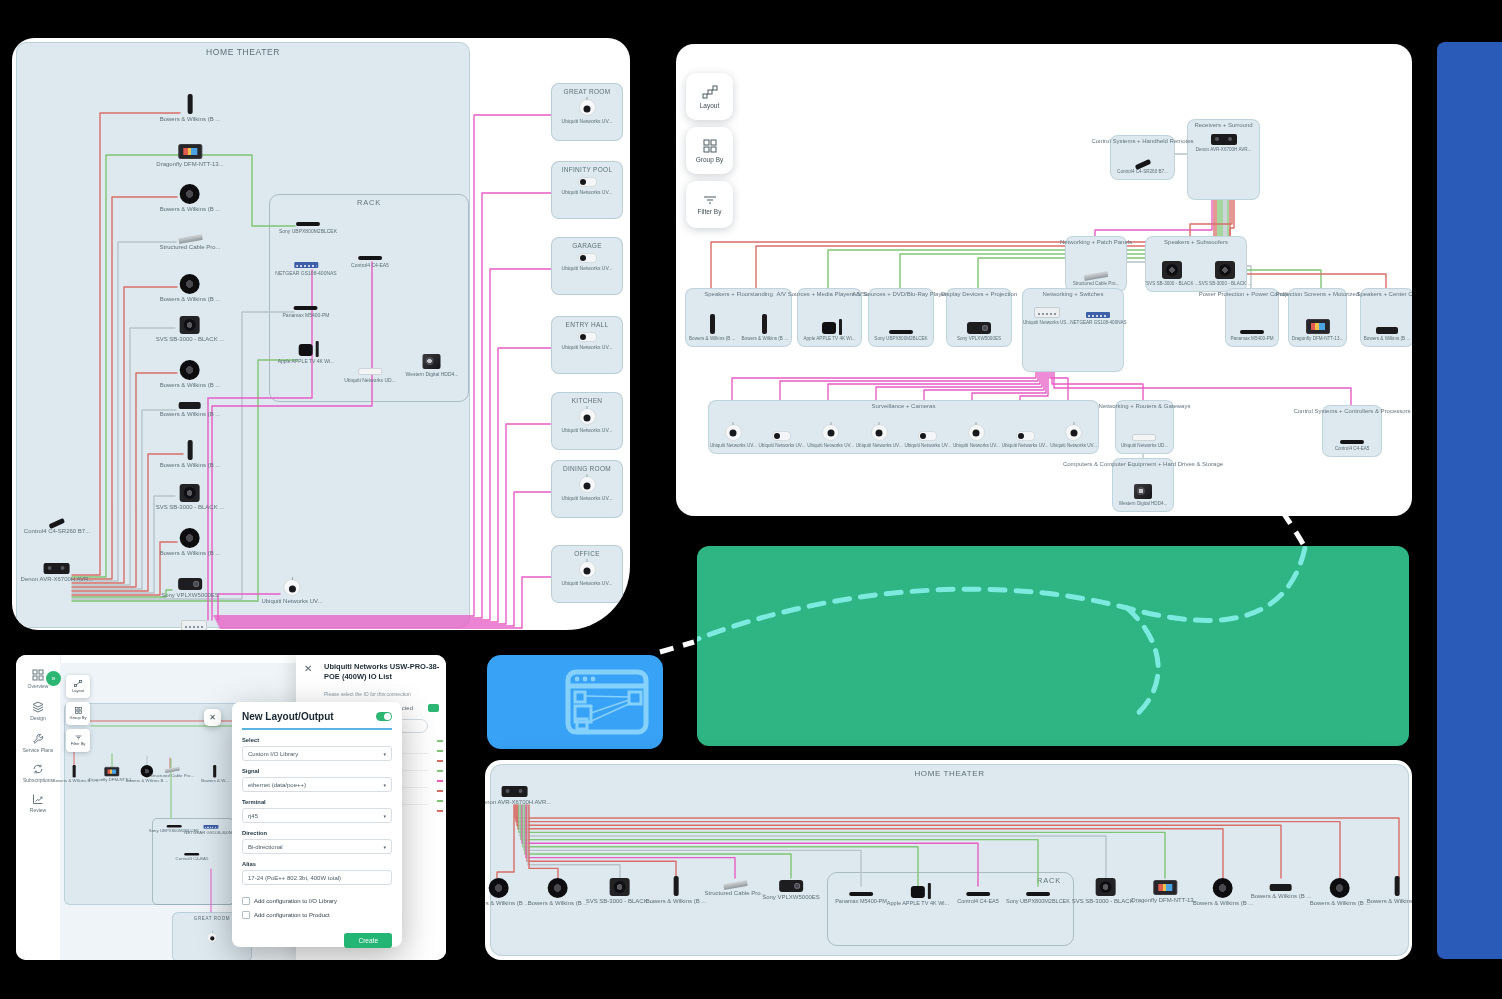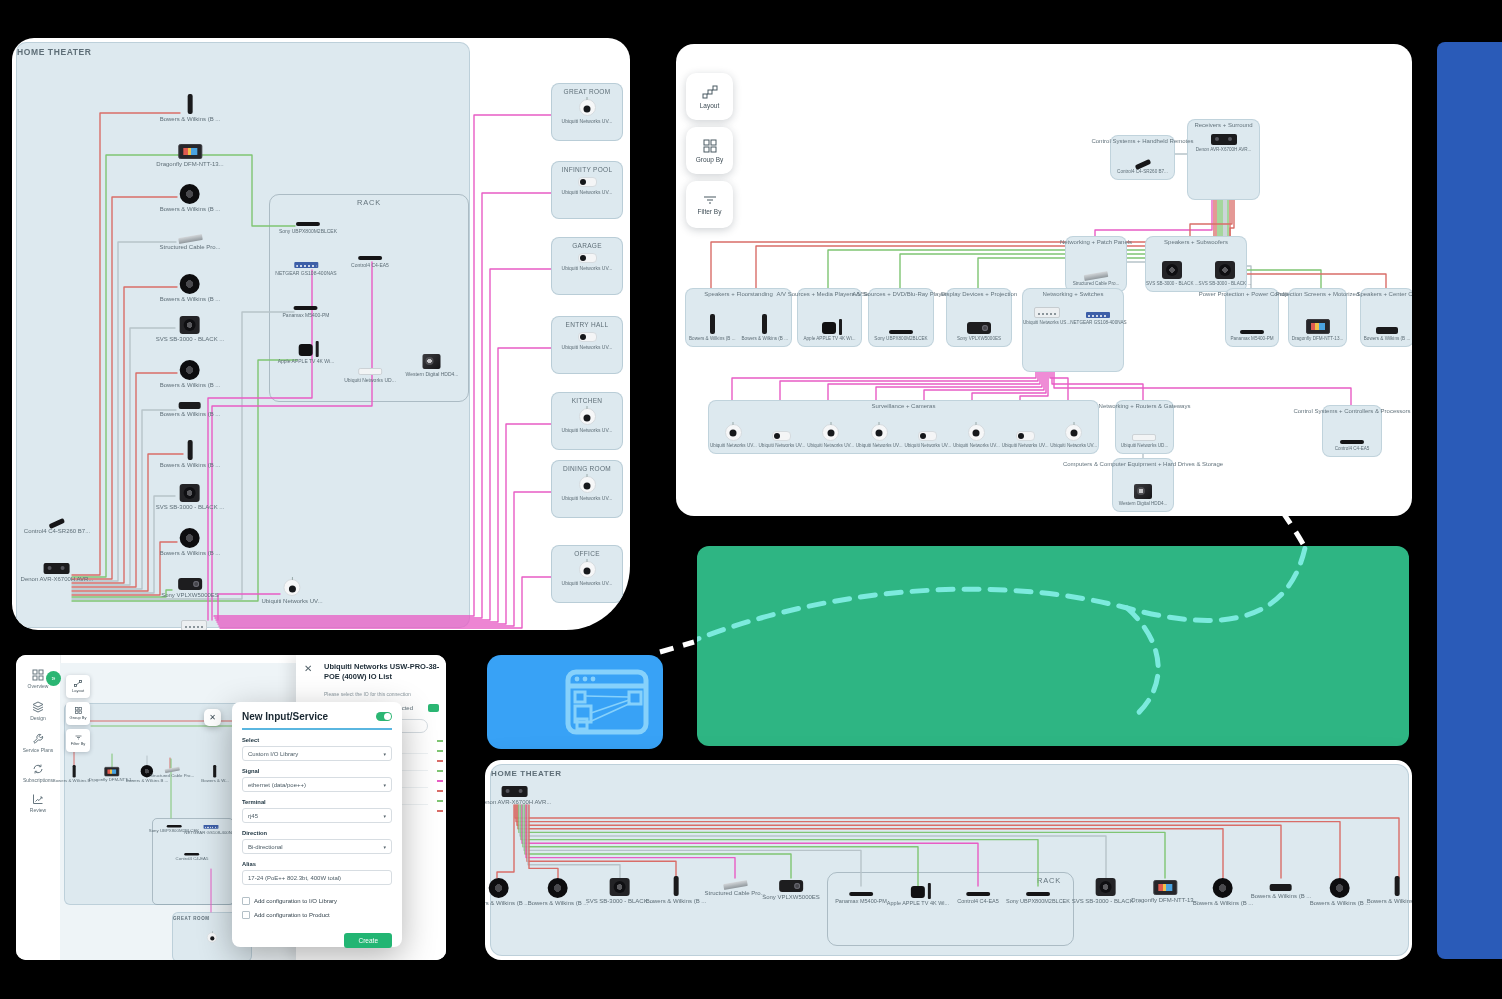--- a/index.html
+++ b/index.html
@@ -1,21 +1,21 @@
 <!DOCTYPE html>
 <html><head>
 <meta charset="utf-8">
 <style>
   html,body{margin:0;padding:0;background:#000;}
   #stage{position:relative;width:1502px;height:999px;background:#000;overflow:hidden;
     font-family:"Liberation Sans",sans-serif;}
   .panel{position:absolute;background:#fff;box-shadow:0 12px 32px rgba(0,0,0,.45);overflow:hidden;}
   .room{position:absolute;background:#dde9ef;border:1px solid rgba(150,178,192,.45);border-radius:10px;}
-  .roomTitle{position:absolute;top:4px;left:0;right:0;text-align:left;font-size:8.5px;
-    letter-spacing:.6px;color:#5e6e77;font-weight:bold;}
+  .roomTitle{position:absolute;top:4px;left:0;right:0;text-align:center;font-size:8.5px;
+    letter-spacing:.6px;color:#5e6e77;}
   .rackBox{position:absolute;border:1px solid rgba(130,150,160,.55);border-radius:10px;}
   .rackTag{position:absolute;top:3px;left:0;right:0;text-align:center;font-size:7.5px;
     letter-spacing:.8px;color:#64747d;}
   .wires{position:absolute;inset:0;pointer-events:none;}
   .wires polyline,.wires path,.wires line{fill:none;stroke-linejoin:round;stroke-linecap:round;}
   .r{stroke:#d96d68;stroke-width:1.4}
   .g1{stroke:#7fc573;stroke-width:1.4}
   .m{stroke:#e85cc5;stroke-width:1.4}
   .gy{stroke:#b7c3c9;stroke-width:1.4}
   .dev{position:absolute;display:flex;flex-direction:column;align-items:center;gap:2px;
@@ -727,21 +727,21 @@
       <line x1="1" y1="74" x2="7" y2="74" stroke="#d96d68" stroke-width="2"></line>
     </svg>
   </div>
 
   <div style="position:absolute;left:204px;top:709px;width:17px;height:17px;background:#fff;border-radius:5px;box-shadow:0 2px 6px rgba(0,0,0,.25);display:flex;align-items:center;justify-content:center;font-size:8px;color:#3e4c55;cursor:pointer">
       <span>✕</span>
     </div>
 
   <div style="position:absolute;left:232px;top:702px;width:170px;height:245px;background:#fff;border-radius:8px;box-shadow:0 10px 34px rgba(0,0,0,.30);box-sizing:border-box;padding:9px 10px">
     <div style="display:flex;align-items:center;justify-content:space-between">
-      <span style="font-size:10px;font-weight:bold;color:#182630">New Input/Service</span>
+      <span style="font-size:10px;font-weight:bold;color:#182630">New Layout/Output</span>
       <span style="width:16px;height:9px;border-radius:5px;background:#2bb673;position:relative;display:inline-block">
           <span style="position:absolute;right:1px;top:1px;width:7px;height:7px;border-radius:50%;background:#fff"></span>
         </span>
     </div>
     <div style="height:2px;background:#5ab6e0;margin-top:6px"></div>
 
     <div class="field-label">Select</div>
     <div class="control">
         <span>Custom I/O Library</span>
         <span class="caret">▾</span>

